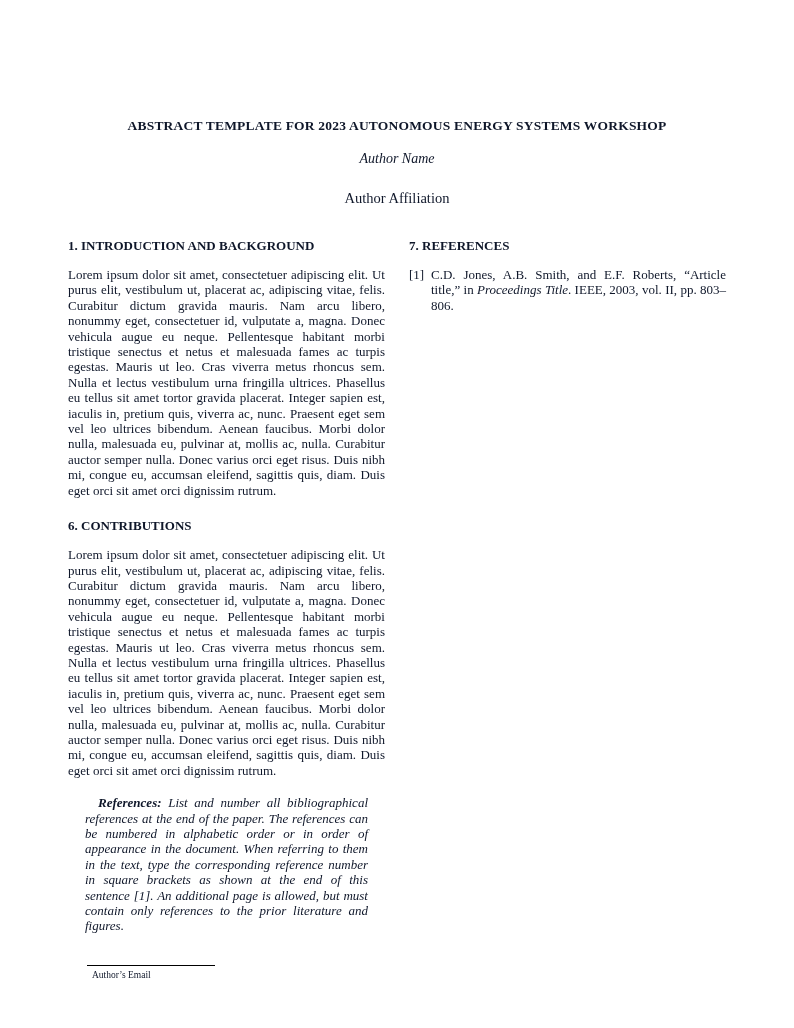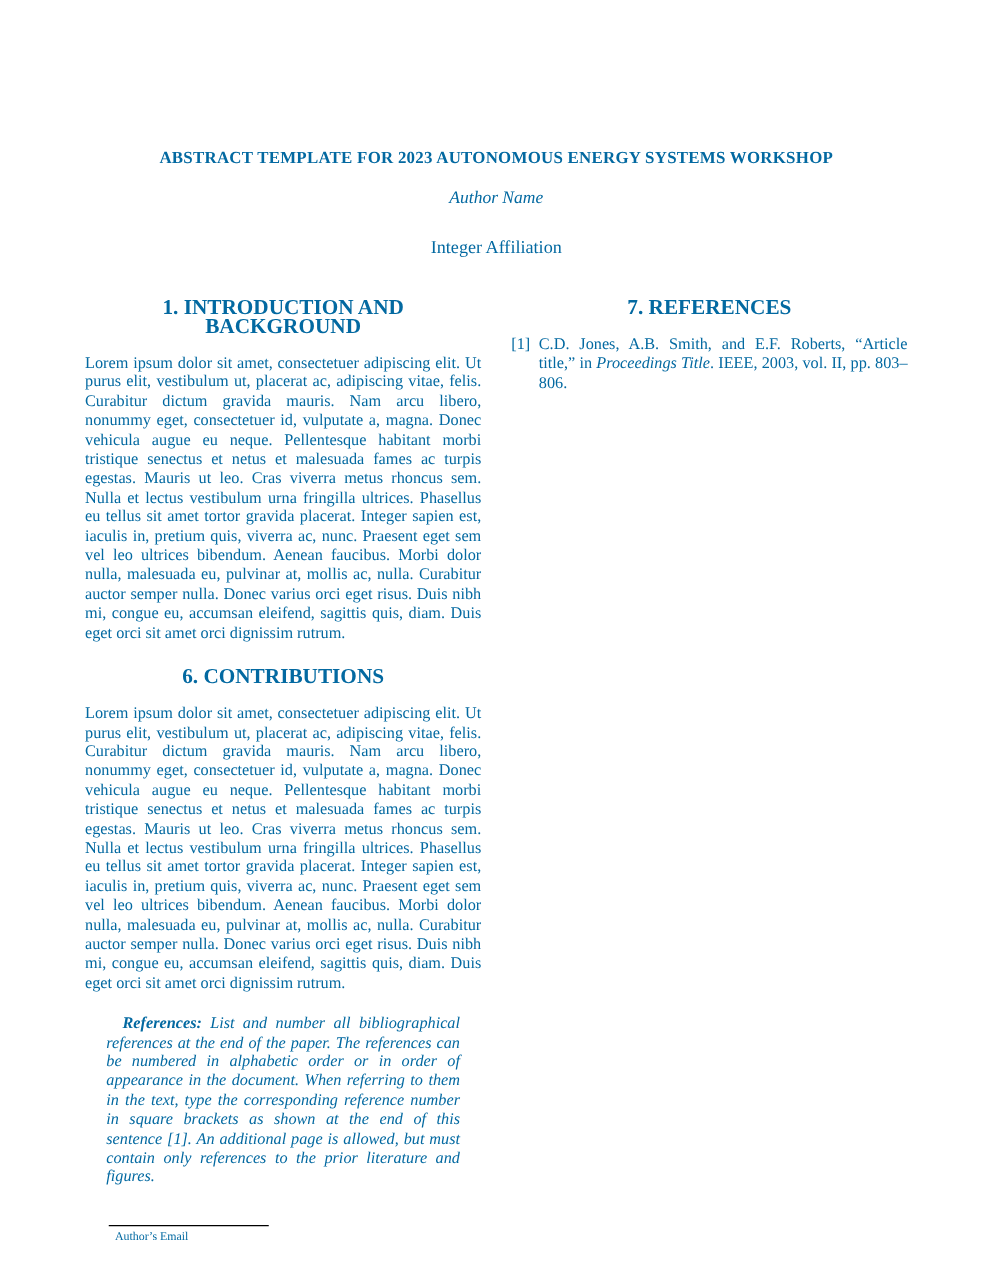--- a/index.html
+++ b/index.html
@@ -4,21 +4,21 @@
 <style>
   * { box-sizing: border-box; }
   html, body { margin: 0; padding: 0; background: #ffffff; }
 
   .page {
     position: relative;
     width: 794px;
     height: 1028px;
     margin: 0 auto;
     background: #ffffff;
-    color: #0369a1;
+    color: #0f172a;
     font-family: "Liberation Serif", "DejaVu Serif", serif;
     padding: 118px 68px 0 68px;
     overflow: hidden;
   }
 
   .paper-title {
     margin: 0;
     font-size: 13.5px;
     font-weight: bold;
     text-align: center;
@@ -57,23 +57,23 @@
   }
 
   .column-left {
     display: flex;
     flex-direction: column;
     min-height: 690px;
   }
 
   .section-heading {
     margin: 0 0 14px 0;
-    font-size: 17px;
+    font-size: 13px;
     font-weight: bold;
-    text-align: center;
+    text-align: left;
     line-height: 15px;
   }
 
   .section--spaced { margin-top: 20px; }
 
   .body-text { margin: 0; }
 
   .note-paragraph { margin: 17px; text-indent: 13px; font-style: italic; }
   .note-label { font-weight: bold; }
 
@@ -112,21 +112,21 @@
 </style>
 </head>
 <body>
 
 <div class="page">
 
   <h1 class="paper-title">ABSTRACT TEMPLATE FOR 2023 AUTONOMOUS ENERGY SYSTEMS WORKSHOP</h1>
 
   <div class="author-name">Author Name</div>
 
-  <div class="author-affiliation">Integer Affiliation</div>
+  <div class="author-affiliation">Author Affiliation</div>
 
   <div class="columns">
 
     <div class="column column-left">
 
       <div class="section">
         <h2 class="section-heading">1.  INTRODUCTION AND BACKGROUND</h2>
         <p class="body-text">Lorem ipsum dolor sit amet, consectetuer adipiscing elit. Ut purus elit, vestibulum ut, placerat ac, adipiscing vitae, felis. Curabitur dictum gravida mauris. Nam arcu libero, nonummy eget, consectetuer id, vulputate a, magna. Donec vehicula augue eu neque. Pellentesque habitant morbi tristique senectus et netus et malesuada fames ac turpis egestas. Mauris ut leo. Cras viverra metus rhoncus sem. Nulla et lectus vestibulum urna fringilla ultrices. Phasellus eu tellus sit amet tortor gravida placerat. Integer sapien est, iaculis in, pretium quis, viverra ac, nunc. Praesent eget sem vel leo ultrices bibendum. Aenean faucibus. Morbi dolor nulla, malesuada eu, pulvinar at, mollis ac, nulla. Curabitur auctor semper nulla. Donec varius orci eget risus. Duis nibh mi, congue eu, accumsan eleifend, sagittis quis, diam. Duis eget orci sit amet orci dignissim rutrum.</p>
       </div>
 

